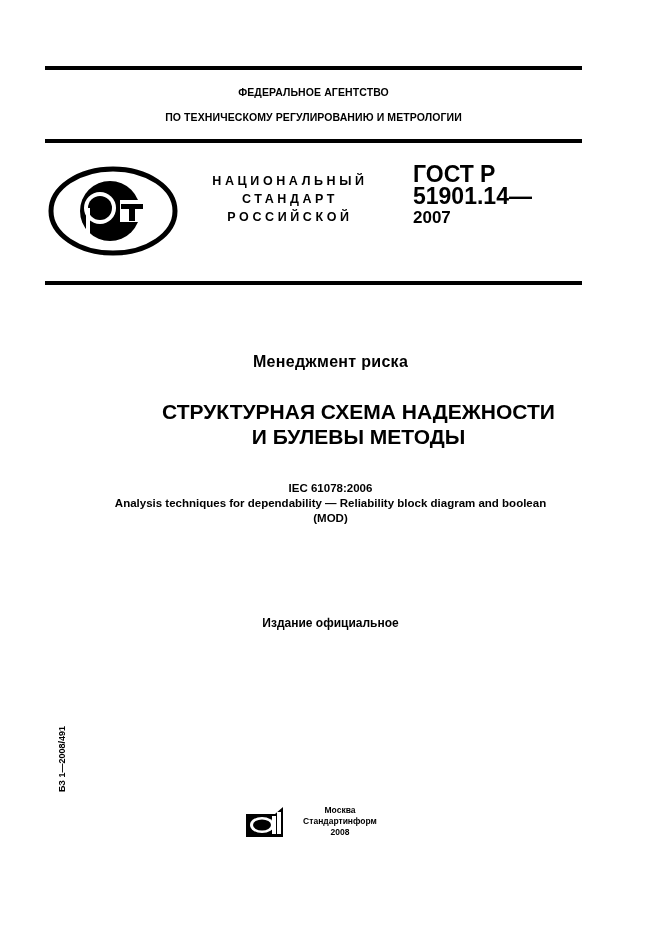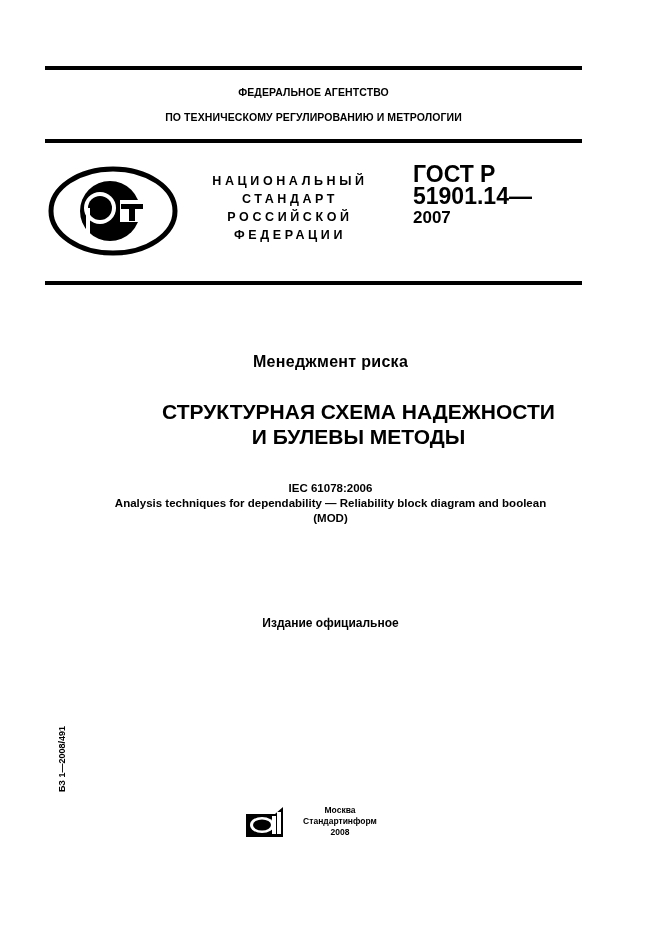--- a/index.html
+++ b/index.html
@@ -66,21 +66,20 @@
 
     <rect x="73" y="38" width="22" height="5" fill="#000"></rect>
     <rect x="81" y="38" width="6" height="17" fill="#000"></rect>
   </svg>
 </div>
 
 <div class="natstd">
   <div>НАЦИОНАЛЬНЫЙ</div>
   <div>СТАНДАРТ</div>
   <div>РОССИЙСКОЙ</div>
-  <div>ФЕДЕРАЦИИ</div>
 </div>
 
 <div class="gost">
   <div class="l1">ГОСТ Р</div>
   <div class="l2">51901.14—</div>
   <div class="l3">2007</div>
 </div>
 
 <div class="rule rule-bot"></div>
 

